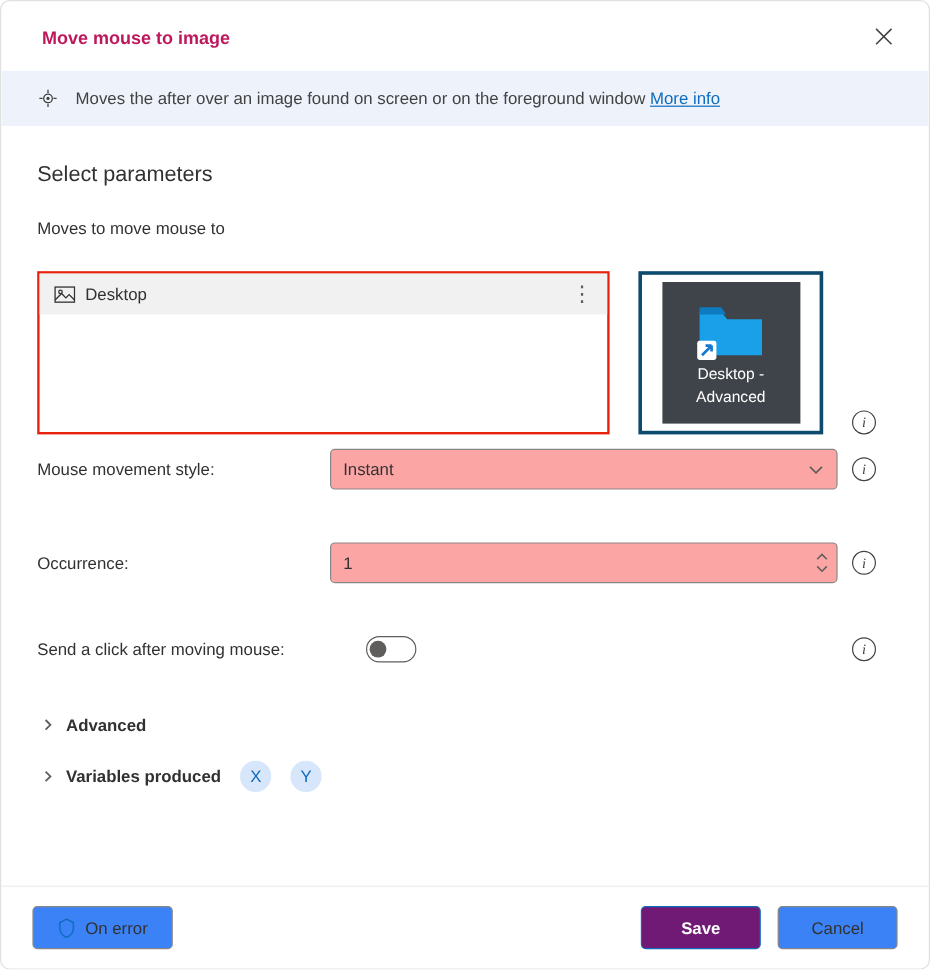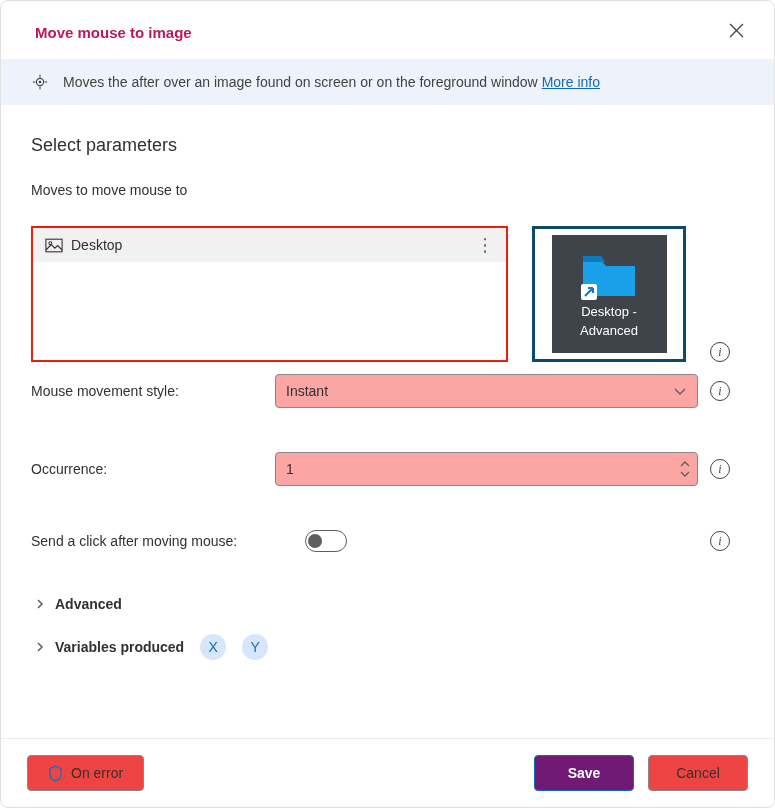--- a/index.html
+++ b/index.html
@@ -168,21 +168,21 @@
     .footer {
       border-top: 1px solid #ededed;
       padding: 16px 26px;
       display:flex; justify-content:space-between; align-items:center;
     }
     .btn {
       height: 36px; border-radius:4px; padding: 0 20px; font-size:14px;
       display:inline-flex; align-items:center; justify-content:center; gap:8px;
       cursor:pointer; min-width: 100px;
     }
-    .btn-outline { border:1px solid #8a8886; background:#ef4444; color:#323130;}
+    .btn-outline { border:1px solid #8a8886; background:#3b82f6; color:#323130;}
     .btn-primary { border:1px solid #0f6cbd; background:#701a75; color:#fff; font-weight:600;}
     .right-btns { display:flex; gap:14px; }
   </style>
 </head>
 <body>
 
 <div class="dialog">
   <div class="header">
     <h1>Move mouse to image</h1>
     <div class="close-btn">

